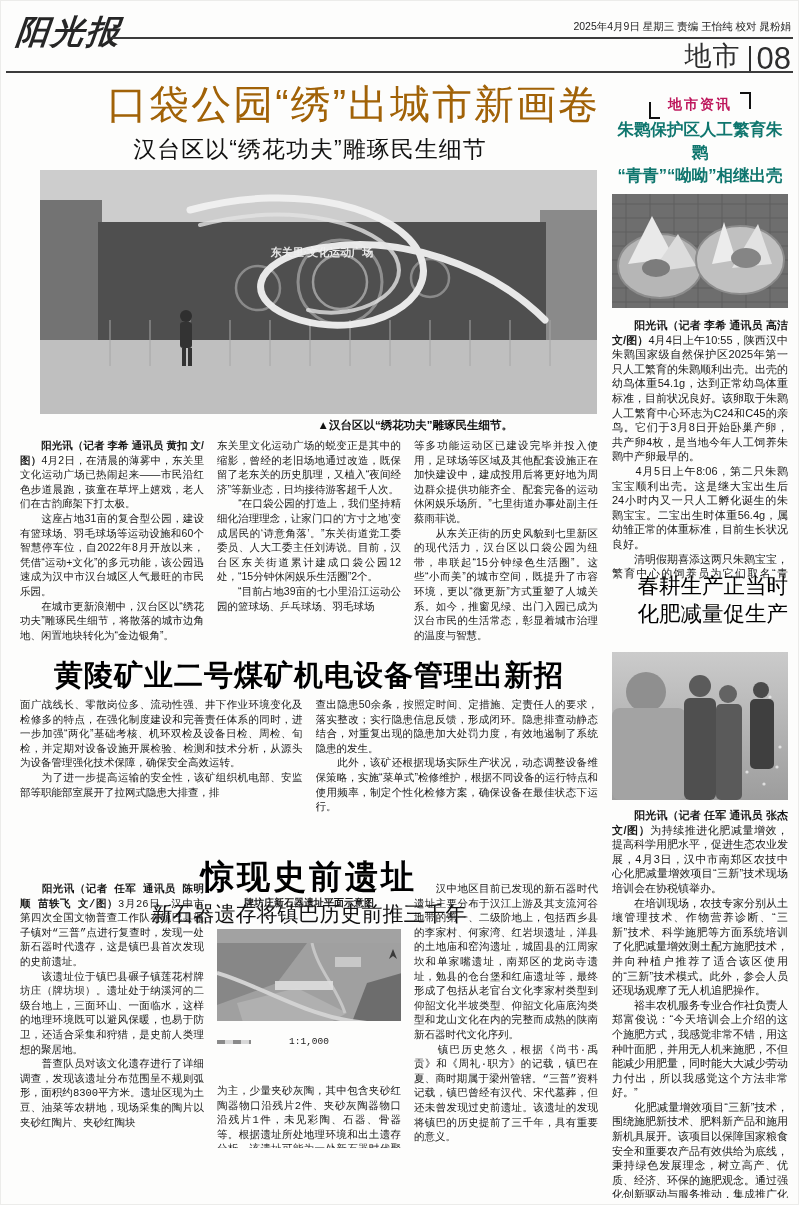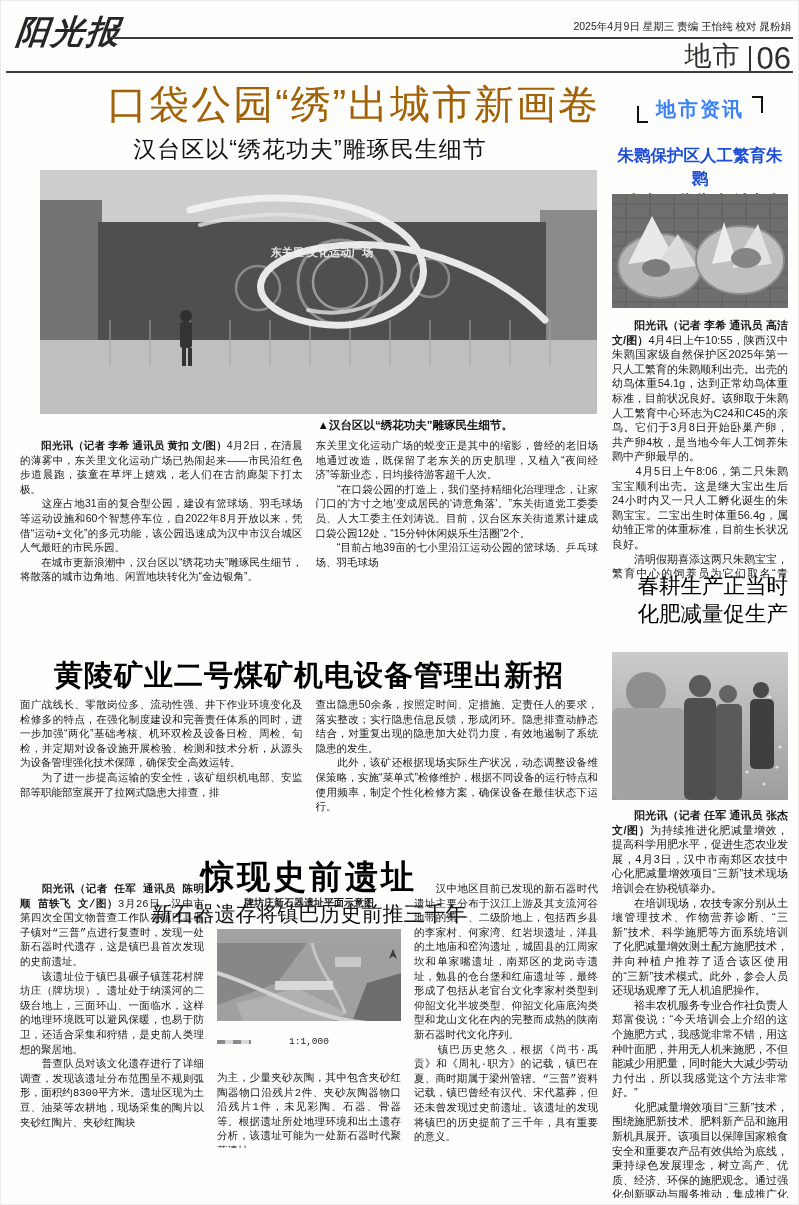--- a/index.html
+++ b/index.html
@@ -36,53 +36,53 @@
   .mine-byline{font-size:11px;font-weight:bold;margin-bottom:3px;white-space:normal;}
   .mine-cols{left:20px;top:697px;width:578px;height:184px;}
   
   .relic-headline{left:20px;top:855px;width:578px;text-align:center;font-size:33px;
                   font-weight:900;color:#000;letter-spacing:3px;}
   .relic-subhead{left:20px;top:900px;width:578px;text-align:center;font-size:21px;color:#111;}
   .relic-cols{left:20px;top:882px;width:578px;height:266px;font-family:Liberation Mono, monospace;}
   .map-title{font-size:10px;font-weight:bold;text-align:center;margin-bottom:3px;white-space:normal;}
   .map-box{width:100%;height:92px;background:#a2a2a2;overflow:hidden;}
   .scale-row{display:flex;align-items:center;justify-content:center;position:relative;
-             height:14px;margin-bottom:7px;white-space:normal;}
+             height:14px;margin-bottom:20px;white-space:normal;}
   .scalebar{position:absolute;left:0;top:5px;width:34px;height:4px;
             background:repeating-linear-gradient(90deg,#8a8a8a 0 8px,#d8d8d8 8px 16px);}
   .scale-text{font-size:9.5px;color:#222;}
   
   .bracket-box{left:612px;top:96px;width:176px;display:flex;align-items:center;
                justify-content:center;gap:8px;}
   .bl{width:9px;height:15px;border-left:2.5px solid #111;border-bottom:2.5px solid #111;transform:translateY(5px);}
   .br{width:9px;height:15px;border-right:2.5px solid #111;border-top:2.5px solid #111;transform:translateY(-5px);}
-  .bracket-label{font-size:20px;font-weight:bold;letter-spacing:2px;color:#3b82f6;}
-  .sb-title1{left:612px;top:144px;width:176px;text-align:center;font-size:16.5px;
-             font-weight:bold;line-height:23px;color:#1d4ed8;}
+  .bracket-label{font-size:14px;font-weight:bold;letter-spacing:2px;color:#be185d;}
+  .sb-title1{left:612px;top:118px;width:176px;text-align:center;font-size:16.5px;
+             font-weight:bold;line-height:23px;color:#0f766e;}
   .sb-photo1{left:612px;top:194px;width:176px;height:114px;}
   .sb-body{font-size:11px;line-height:14.6px;text-align:justify;white-space:pre-line;
            overflow:hidden;color:#181818;}
   .sb-body1{left:612px;top:318px;width:176px;height:262px;}
   .sb-title2{left:612px;top:572px;width:176px;text-align:right;font-size:21.5px;
              font-weight:normal;line-height:28px;color:#000;}
   .sb-photo2{left:612px;top:652px;width:176px;height:148px;}
   .sb-body2{left:612px;top:808px;width:176px;height:390px;}
 </style>
 </head>
 <body>
 
 <div id="page">
 
   <div class="abs masthead">阳光报</div>
   <div class="abs dateline">2025年4月9日 星期三 责编 王怡纯 校对 晁粉娟</div>
   <div class="abs rule-a"></div>
   <div class="abs pageinfo">
     <span class="sec">地市</span>
     <span class="sep"></span>
-    <span class="num">06</span>
+    <span class="num">08</span>
   </div>
   <div class="abs rule-b"></div>
 
   <div class="abs lead-headline">口袋公园“绣”出城市新画卷</div>
   <div class="abs lead-subhead">汉台区以“绣花功夫”雕琢民生细节</div>
 
   <div class="abs photo lead-photo">
     <svg width="557" height="244" viewBox="0 0 557 244" xmlns="http://www.w3.org/2000/svg">
       <rect width="557" height="244" fill="#cdcdcd"></rect>
       <rect y="150" width="557" height="94" fill="#bfbfbf"></rect>
@@ -118,20 +118,22 @@
   </div>
   <div class="abs lead-caption">▲汉台区以“绣花功夫”雕琢民生细节。</div>
 
   <div class="abs cols lead-cols">
     <div class="col"><span class="intro">　　阳光讯（记者 李希 通讯员 黄扣 文/图）</span><span>4月2日，在清晨的薄雾中，东关里文化运动广场已热闹起来——市民沿红色步道晨跑，孩童在草坪上嬉戏，老人们在古韵廊架下打太极。
 　　这座占地31亩的复合型公园，建设有篮球场、羽毛球场等运动设施和60个智慧停车位，自2022年8月开放以来，凭借“运动+文化”的多元功能，该公园迅速成为汉中市汉台城区人气最旺的市民乐园。
 　　在城市更新浪潮中，汉台区以“绣花功夫”雕琢民生细节，将散落的城市边角地、闲置地块转化为“金边银角”。</span></div>
     <div class="col">东关里文化运动广场的蜕变正是其中的缩影，曾经的老旧场地通过改造，既保留了老东关的历史肌理，又植入“夜间经济”等新业态，日均接待游客超千人次。
 　　“在口袋公园的打造上，我们坚持精细化治理理念，让家门口的‘方寸之地’变成居民的‘诗意角落’。”东关街道党工委委员、人大工委主任刘涛说。目前，汉台区东关街道累计建成口袋公园12处，“15分钟休闲娱乐生活圈”2个。
 　　“目前占地39亩的七小里沿江运动公园的篮球场、乒乓球场、羽毛球场</div>
+    <div class="col">等多功能运动区已建设完毕并投入使用，足球场等区域及其他配套设施正在加快建设中，建成投用后将更好地为周边群众提供功能齐全、配套完备的运动休闲娱乐场所。”七里街道办事处副主任蔡雨菲说。
+　　从东关正街的历史风貌到七里新区的现代活力，汉台区以口袋公园为纽带，串联起“15分钟绿色生活圈”。这些“小而美”的城市空间，既提升了市容环境，更以“微更新”方式重塑了人城关系。如今，推窗见绿、出门入园已成为汉台市民的生活常态，彰显着城市治理的温度与智慧。</div>
   </div>
 
   <div class="abs mine-headline">黄陵矿业二号煤矿机电设备管理出新招</div>
   <div class="abs cols mine-cols">
     <div class="col">面广战线长、零散岗位多、流动性强、井下作业环境变化及检修多的特点，在强化制度建设和完善责任体系的同时，进一步加强“两化”基础考核、机环双检及设备日检、周检、旬检，并定期对设备设施开展检验、检测和技术分析，从源头为设备管理强化技术保障，确保安全高效运转。
 　　为了进一步提高运输的安全性，该矿组织机电部、安监部等职能部室展开了拉网式隐患大排查，排</div>
     <div class="col">查出隐患50余条，按照定时间、定措施、定责任人的要求，落实整改；实行隐患信息反馈，形成闭环。隐患排查动静态结合，对重复出现的隐患加大处罚力度，有效地遏制了系统隐患的发生。
 　　此外，该矿还根据现场实际生产状况，动态调整设备维保策略，实施“菜单式”检修维护，根据不同设备的运行特点和使用频率，制定个性化检修方案，确保设备在最佳状态下运行。</div>
   </div>
 

